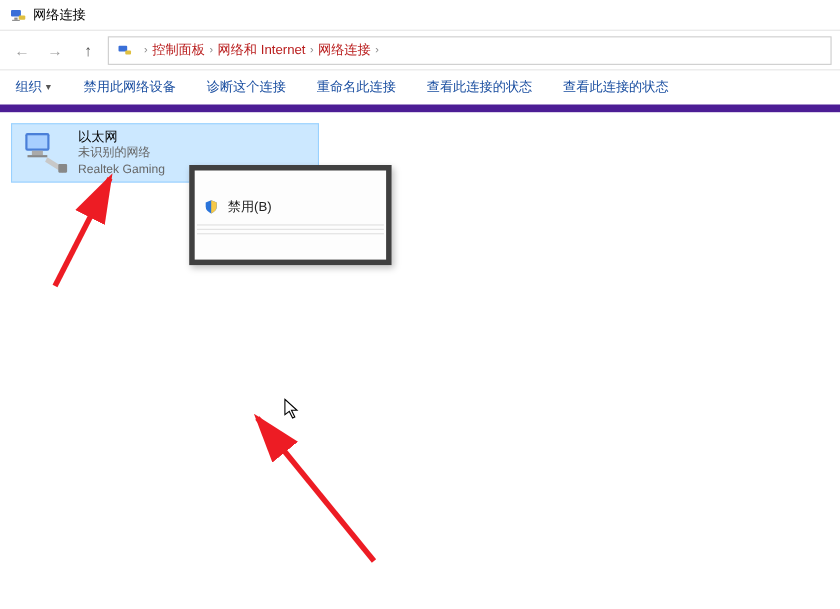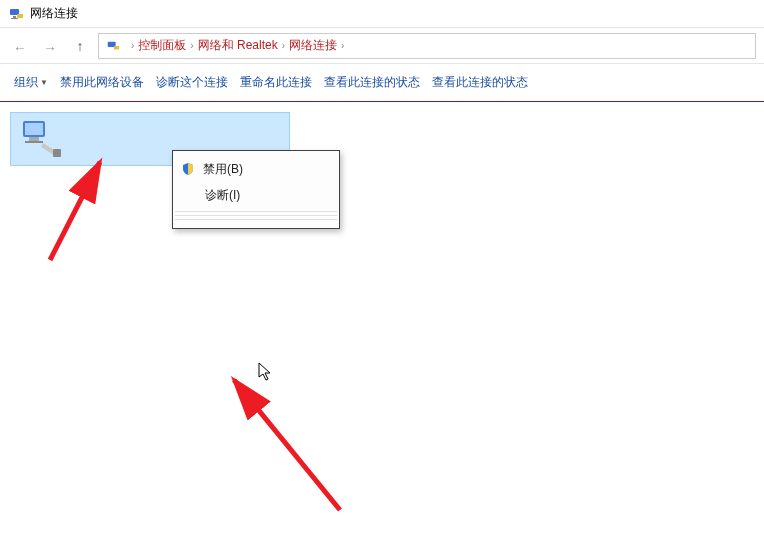--- a/index.html
+++ b/index.html
@@ -53,22 +53,22 @@
       padding: 0 6px;
       gap: 4px;
     }
     .breadcrumb .sep { color: #888; font-size: 10px; }
     .breadcrumb span { color: #b91c1c; }
     .toolbar {
       height: 38px;
       display: flex;
       align-items: center;
       padding: 0 14px;
-      gap: 12px;
-      border-bottom: 1px solid #4c1d95;
+      gap: 28px;
+      border-bottom: 7px solid #4c1d95;
       color: #1a4ea0;
     }
     .toolbar-item {
       display: flex;
       align-items: center;
       gap: 2px;
       cursor: default;
     }
     .toolbar-item .drop { font-size: 8px; color: #555; }
     .content {
@@ -91,25 +91,25 @@
       align-items: center;
       justify-content: center;
     }
     .adapter-text { line-height: 1.35; }
     .adapter-name { color: #000; }
     .adapter-sub { color: #666; font-size: 11px; }
     .context-menu {
       position: absolute;
       left: 172px;
       top: 150px;
-      width: 168px;
+      width: 184px;
       background: #fdfdfd;
-      border: 1px solid #404040;
+      border: 5px solid #404040;
       box-shadow: 2px 3px 6px rgba(0,0,0,0.25);
-      padding: 5px 0;
+      padding: 20px 0;
     }
     .menu-item {
       height: 26px;
       display: flex;
       align-items: center;
       padding: 0 10px 0 8px;
       gap: 8px;
       color: #222;
     }
     .menu-item.bold { font-weight: bold; }
@@ -153,21 +153,21 @@
   <div class="breadcrumb">
     <span class="title-icon">
       <svg viewBox="0 0 16 16" width="14" height="14">
         <rect x="2" y="3" width="9" height="6" fill="#3a6fd8" rx="1"></rect>
         <rect x="9" y="8" width="6" height="4" fill="#e0c040" rx="1"></rect>
       </svg>
     </span>
     <span class="sep">›</span>
     <span>控制面板</span>
     <span class="sep">›</span>
-    <span>网络和 Realtek</span>
+    <span>网络和 Internet</span>
     <span class="sep">›</span>
     <span>网络连接</span>
     <span class="sep">›</span>
   </div>
 </div>
 
 <div class="toolbar">
   <span class="toolbar-item">
     <span>组织</span>
     <span class="drop">▼</span>
@@ -194,35 +194,36 @@
     <span class="adapter-icon">
       <svg viewBox="0 0 44 40" width="44" height="40">
         <rect x="4" y="2" width="22" height="16" fill="#4a7fd8" rx="2"></rect>
         <rect x="6" y="4" width="18" height="12" fill="#a8cfff"></rect>
         <rect x="10" y="18" width="10" height="4" fill="#aaa"></rect>
         <rect x="6" y="22" width="18" height="2" fill="#888"></rect>
         <path d="M 24 24 L 40 34 L 38 38 L 22 28 Z" fill="#c8c8c8"></path>
         <rect x="34" y="30" width="8" height="8" fill="#888" rx="1"></rect>
       </svg>
     </span>
+    <div class="adapter-text">
+      <div class="adapter-name">以太网</div>
+      <div class="adapter-sub">未识别的网络</div>
+      <div class="adapter-sub">Realtek Gaming</div>
+    </div>
   </div>
 </div>
 
 <div class="context-menu">
   <div class="menu-item">
     <svg class="shield-icon" viewBox="0 0 14 14">
       <path d="M7 1 L12 3 L12 7 Q12 11 7 13 Q2 11 2 7 L2 3 Z" fill="#2a74da"></path>
       <path d="M7 1 L12 3 L12 7 Q12 11 7 13 L7 1 Z" fill="#f7c948"></path>
     </svg>
     <span>禁用(B)</span>
   </div>
-  <div class="menu-item">
-    <span class="spacer"></span>
-    <span>诊断(I)</span>
-  </div>
   <div class="menu-sep"></div>
   <div class="menu-sep"></div>
   <div class="menu-sep"></div>
 </div>
 
 <svg class="cursor" viewBox="0 0 16 20">
   <path d="M1 1 L1 15 L5 12 L8 18 L10 17 L7 11 L12 11 Z" fill="#fff" stroke="#000" stroke-width="1"></path>
 </svg>
 
 <svg class="arrow-annotation" style="left:40px; top:150px; width:120px; height:120px;">

